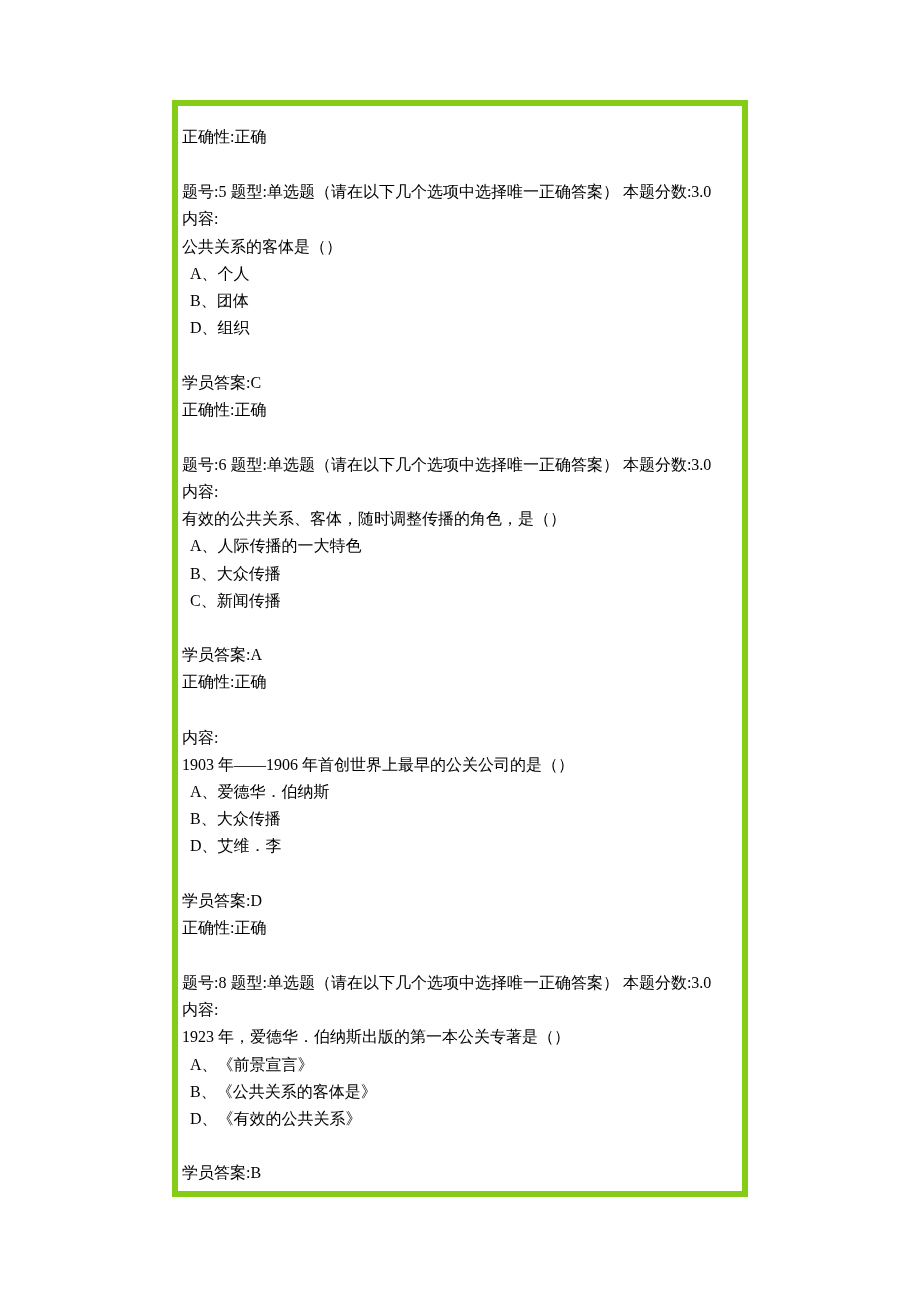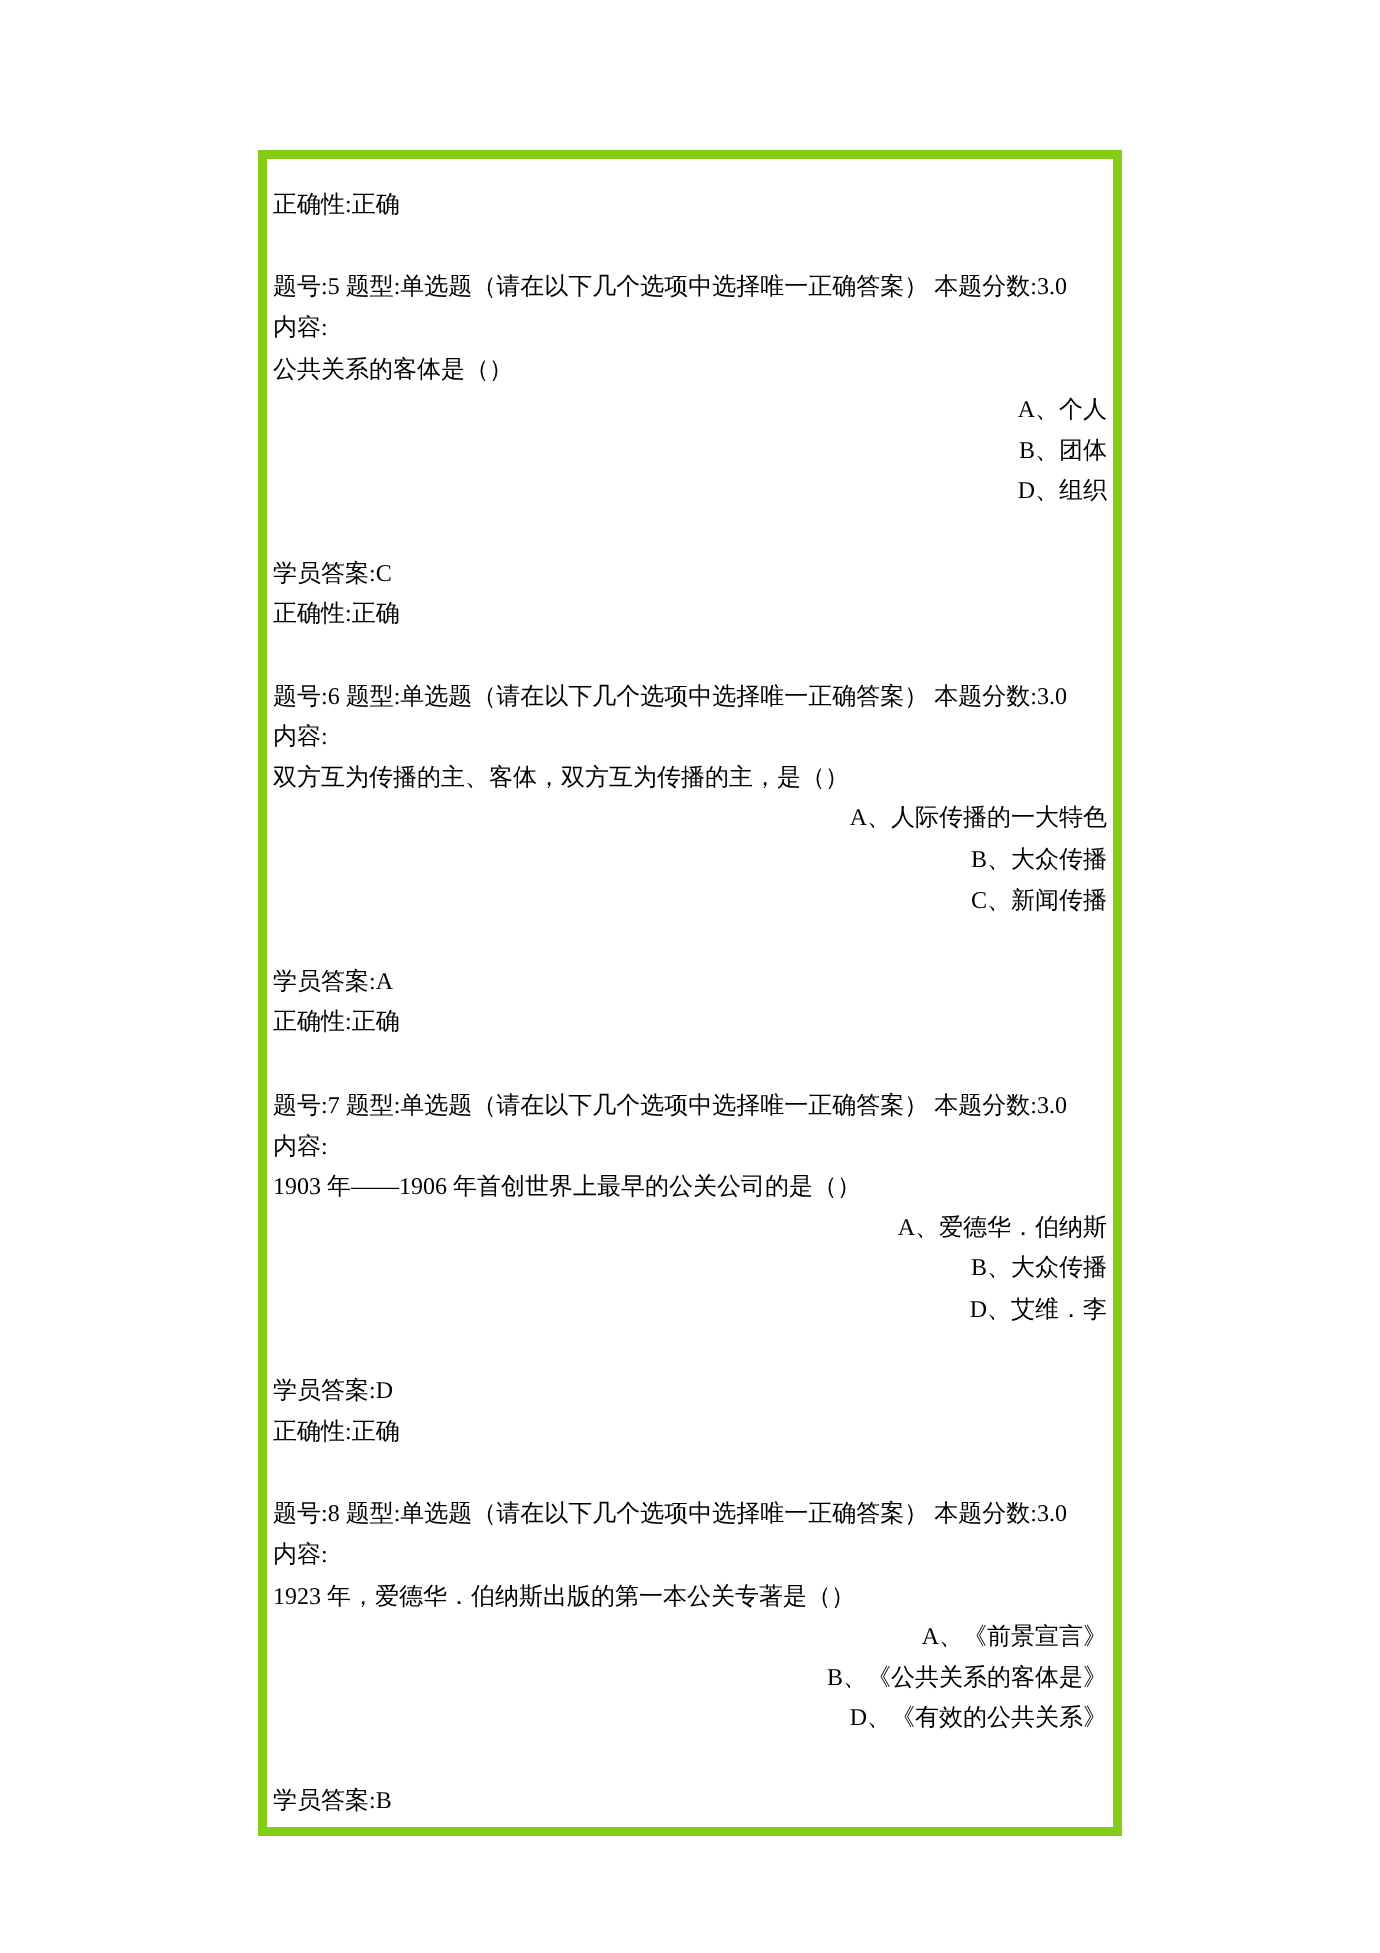--- a/index.html
+++ b/index.html
@@ -27,21 +27,20 @@
     margin-bottom: 28px;
   }
   .blk:last-child {
     margin-bottom: 0;
   }
   .hline {
     white-space: nowrap;
   }
   .opt {
     padding-left: 8px;
-    text-align: right;
   }
 </style>
 </head>
 <body>
 
 <div class="page">
   <div class="frame">
 
     <div class="blk">
       <div>
@@ -61,35 +60,34 @@
         <span>学员答案:</span><span>C</span>
       </div>
       <div>
         <span>正确性:</span><span>正确</span>
       </div>
     </div>
 
     <div class="blk">
       <div class="hline">   题号:6   题型:单选题（请在以下几个选项中选择唯一正确答案）   本题分数:3.0</div>
       <div>内容:</div>
-      <div>双方互为传播的主、客体，双方互为传播的主，是（）</div>
+      <div>有效的公共关系、客体，随时调整传播的角色，是（）</div>
       <div class="opt"> A、人际传播的一大特色</div>
       <div class="opt"> B、大众传播</div>
       <div class="opt"> C、新闻传播</div>
       <div style="height:1.7em"></div>
       <div>
         <span>学员答案:</span><span>A</span>
       </div>
       <div>
         <span>正确性:</span><span>正确</span>
       </div>
     </div>
 
     <div class="blk">
-      <div class="hline">   题号:7   题型:单选题（请在以下几个选项中选择唯一正确答案）   本题分数:3.0</div>
       <div>内容:</div>
       <div>1903 年——1906 年首创世界上最早的公关公司的是（）</div>
       <div class="opt"> A、爱德华．伯纳斯</div>
       <div class="opt"> B、大众传播</div>
       <div class="opt"> D、艾维．李</div>
       <div style="height:1.7em"></div>
       <div>
         <span>学员答案:</span><span>D</span>
       </div>
       <div>

